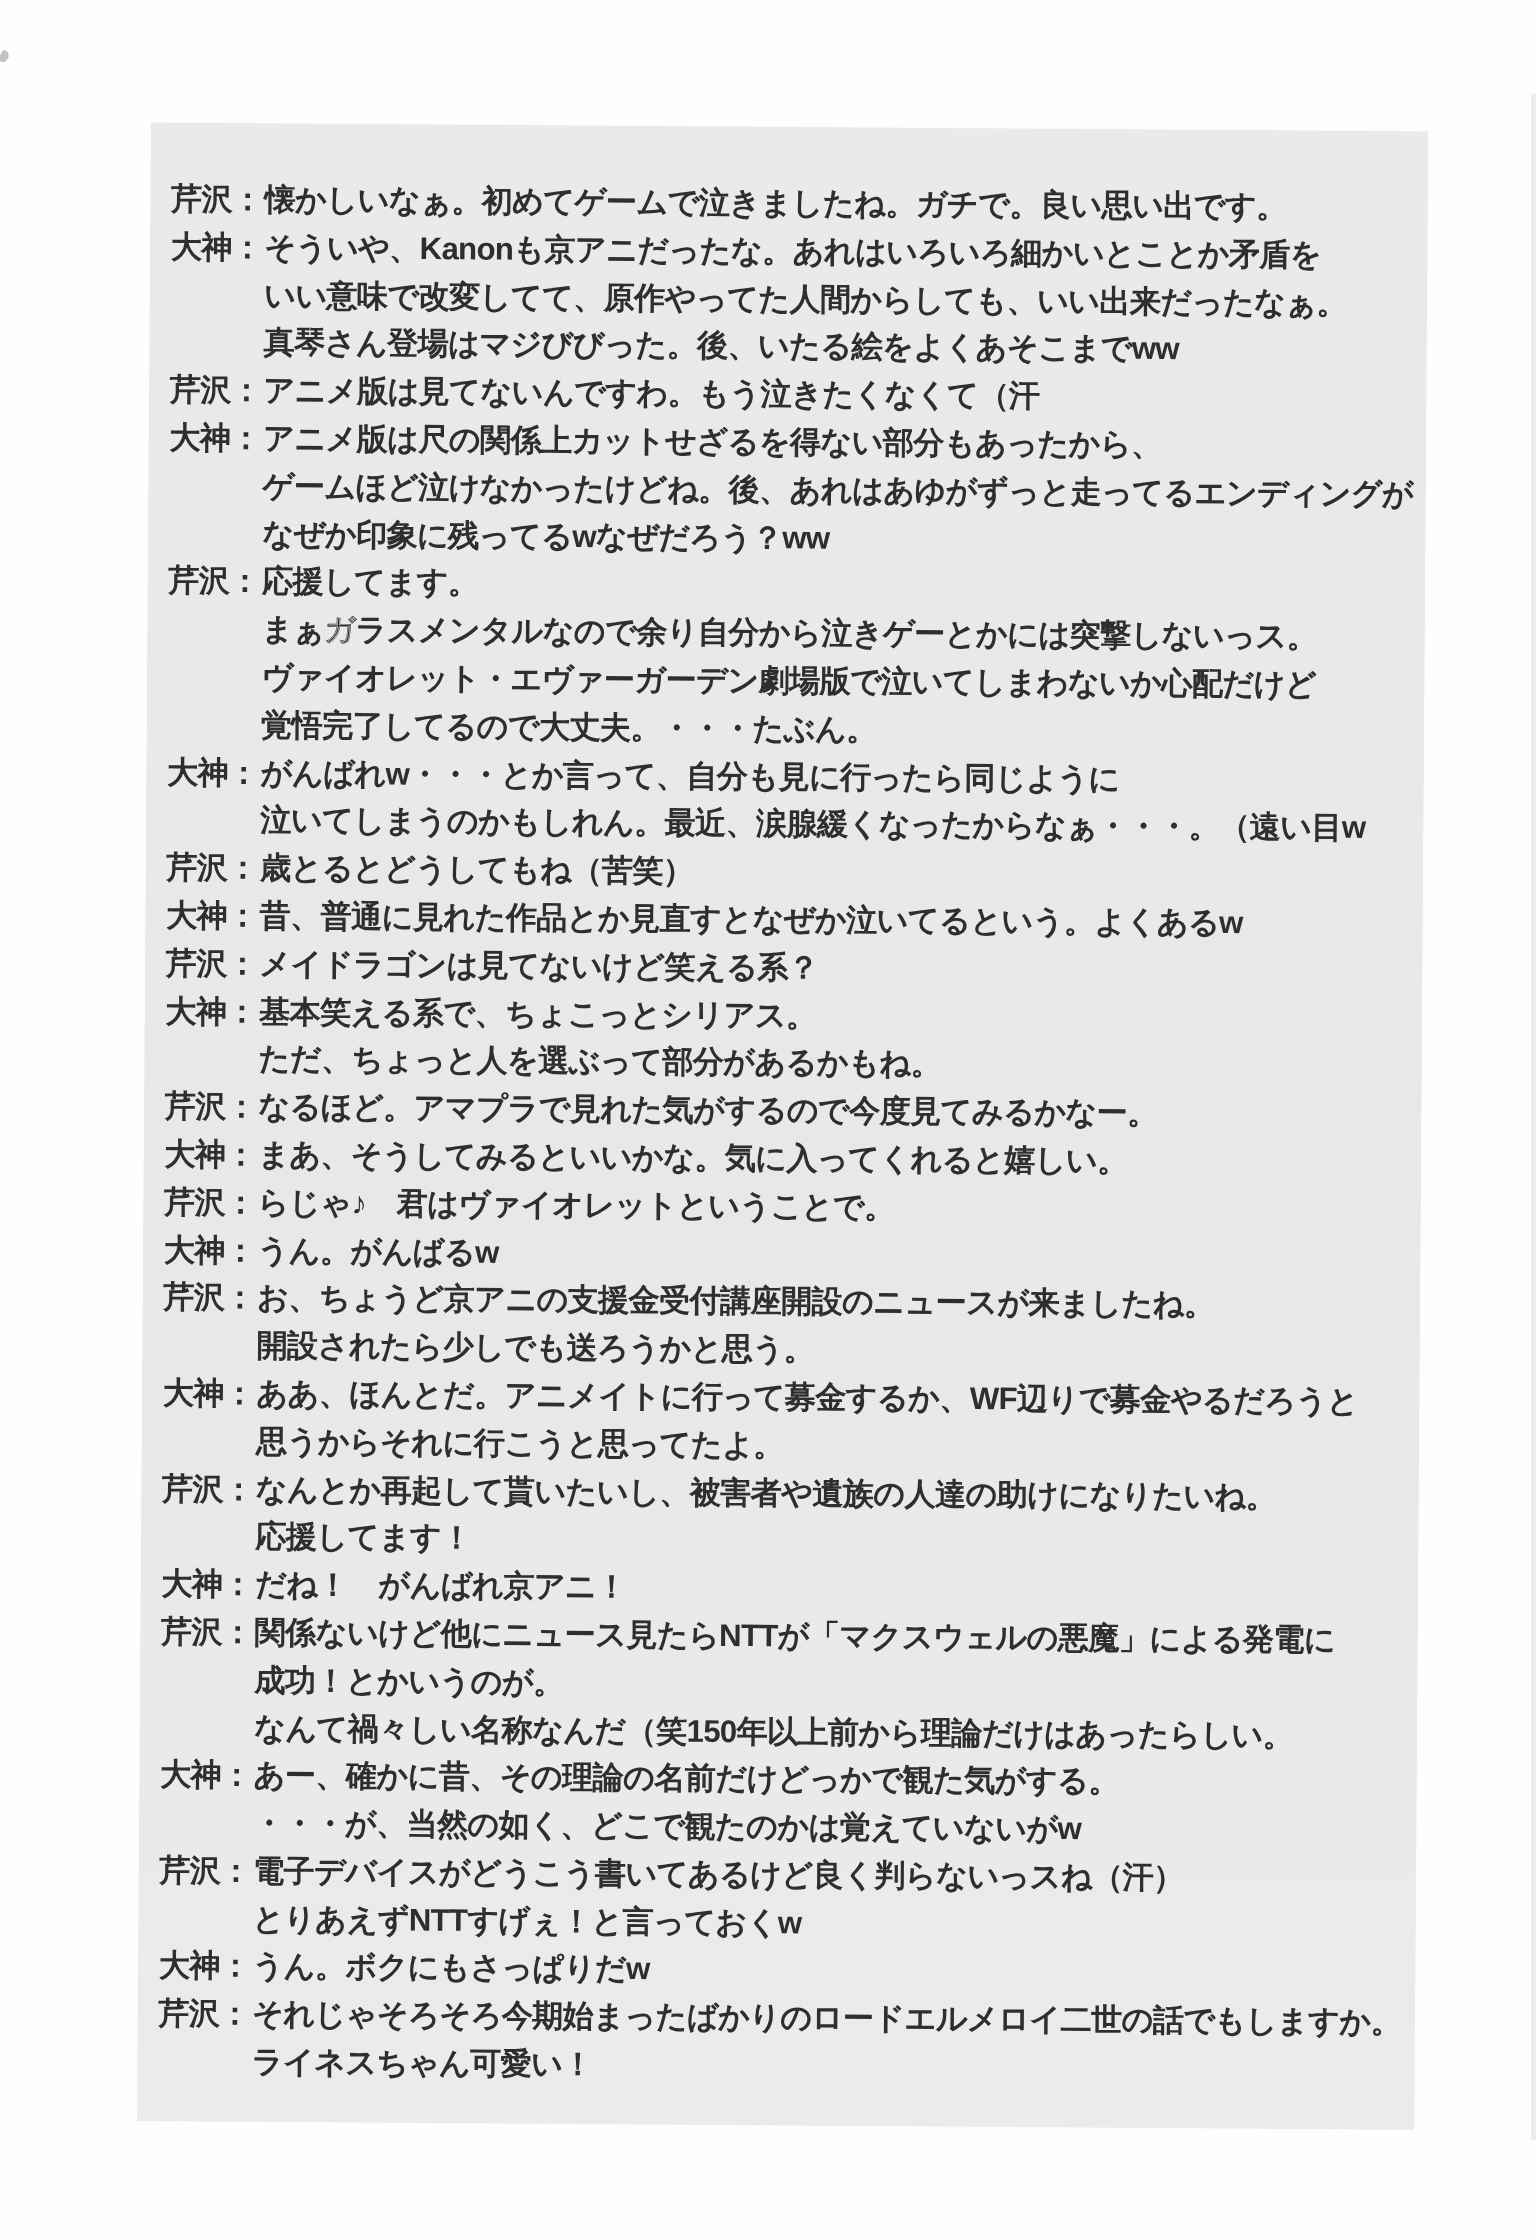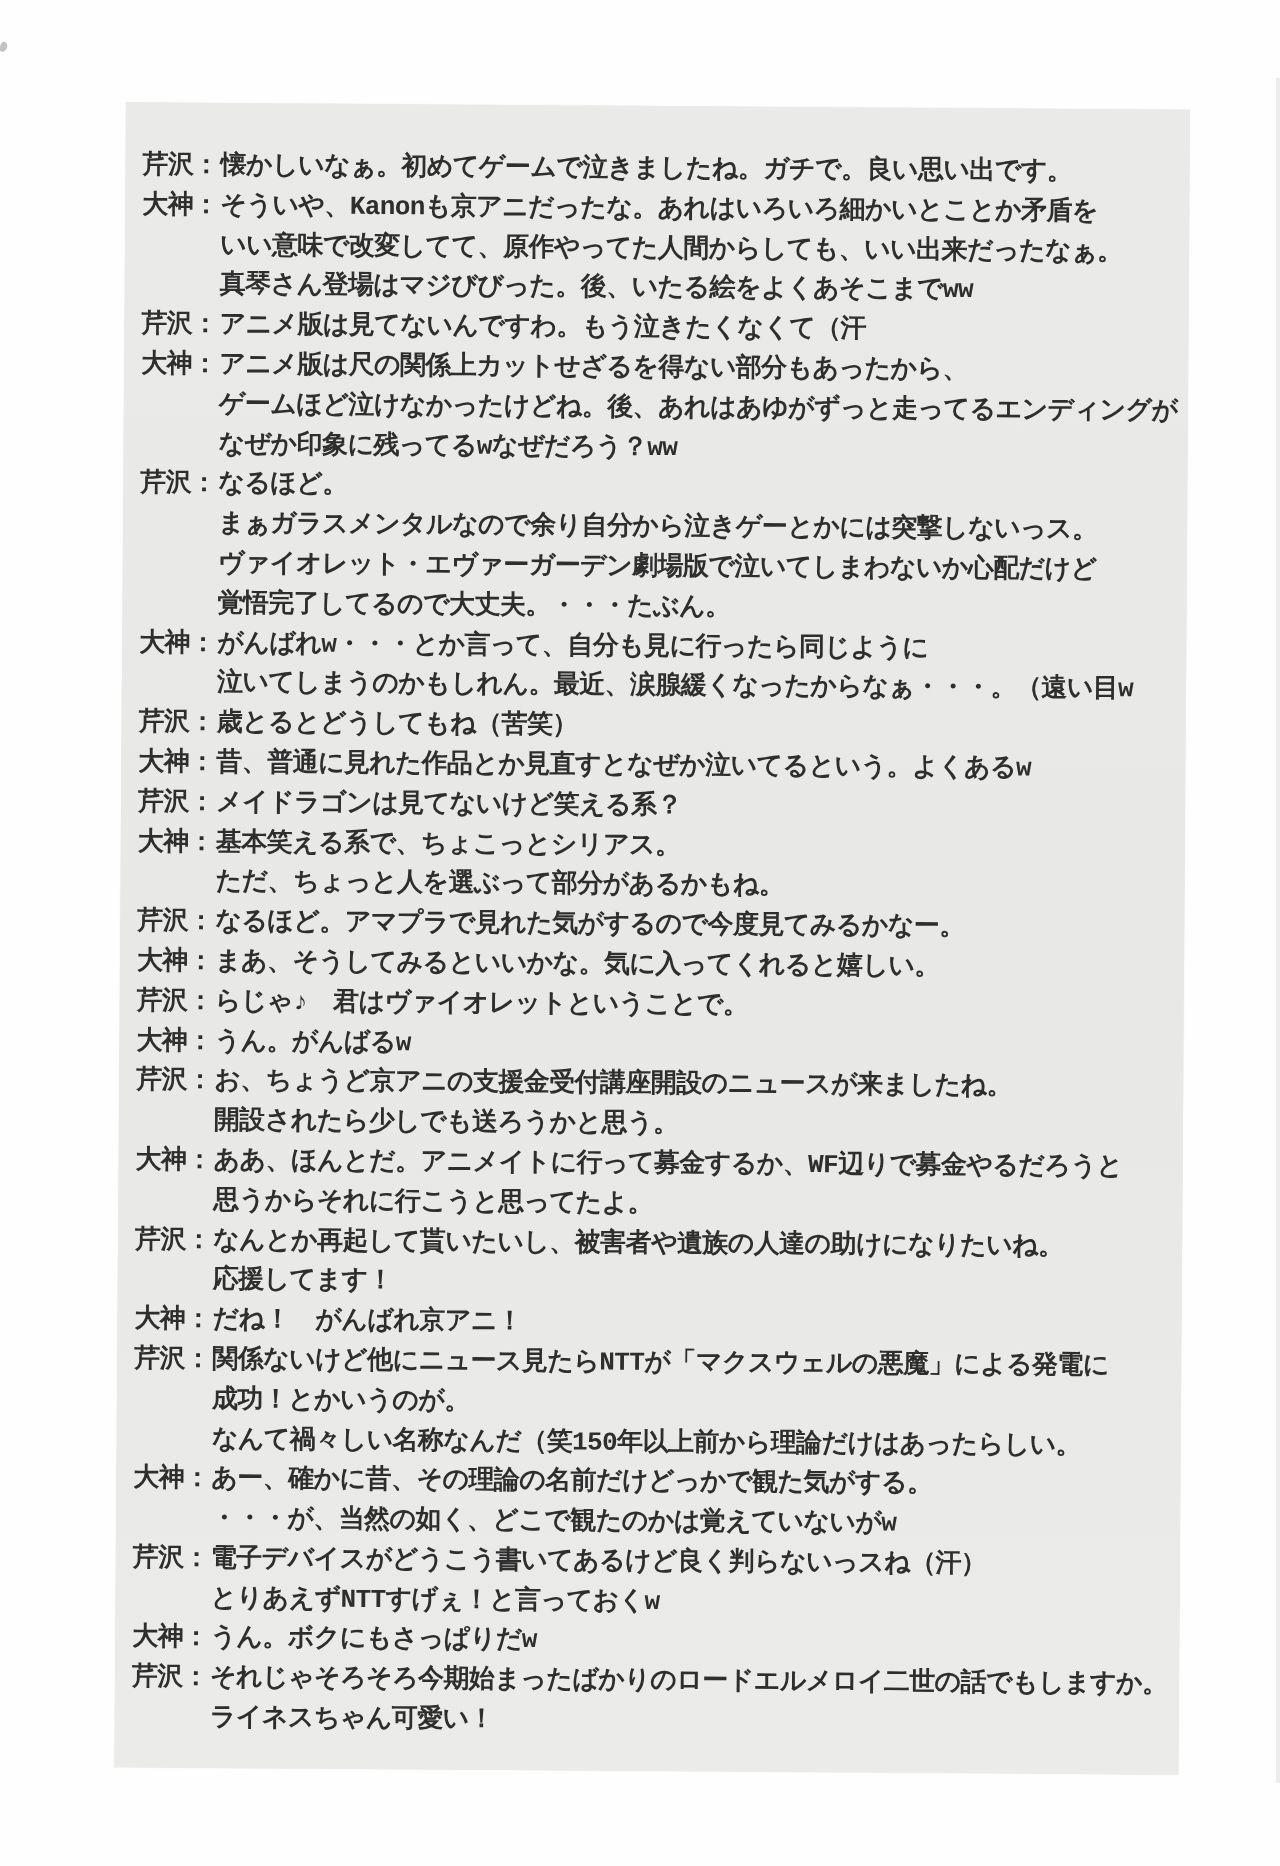--- a/index.html
+++ b/index.html
@@ -2,21 +2,21 @@
 <html><head>
 <meta charset="utf-8">
 <style>
   html, body { margin: 0; padding: 0; background: #ffffff; }
   .viewport {
     position: relative;
     width: 1280px;
     height: 1866px;
     background: #fefefe;
     overflow: hidden;
-    font-family: Liberation Mono, monospace;
+    font-family: Liberation Sans, sans-serif;
   }
   
   .speck {
     position: absolute;
     left: 0px; top: 42px;
     width: 7px; height: 10px;
     background: #8f8f8f;
     opacity: 0.55;
     border-radius: 40% 60% 55% 45%;
     transform: rotate(25deg);
@@ -97,21 +97,21 @@
         <div class="line">
           <span class="speaker"></span>
           <span class="text">ゲームほど泣けなかったけどね。後、あれはあゆがずっと走ってるエンディングが</span>
         </div>
         <div class="line">
           <span class="speaker"></span>
           <span class="text">なぜか印象に残ってるwなぜだろう？ww</span>
         </div>
         <div class="line">
           <span class="speaker">芹沢：</span>
-          <span class="text">なるほど。</span>
+          <span class="text">応援してます。</span>
         </div>
         <div class="line">
           <span class="speaker"></span>
           <span class="text">まぁガラスメンタルなので余り自分から泣きゲーとかには突撃しないっス。</span>
         </div>
         <div class="line">
           <span class="speaker"></span>
           <span class="text">ヴァイオレット・エヴァーガーデン劇場版で泣いてしまわないか心配だけど</span>
         </div>
         <div class="line">

